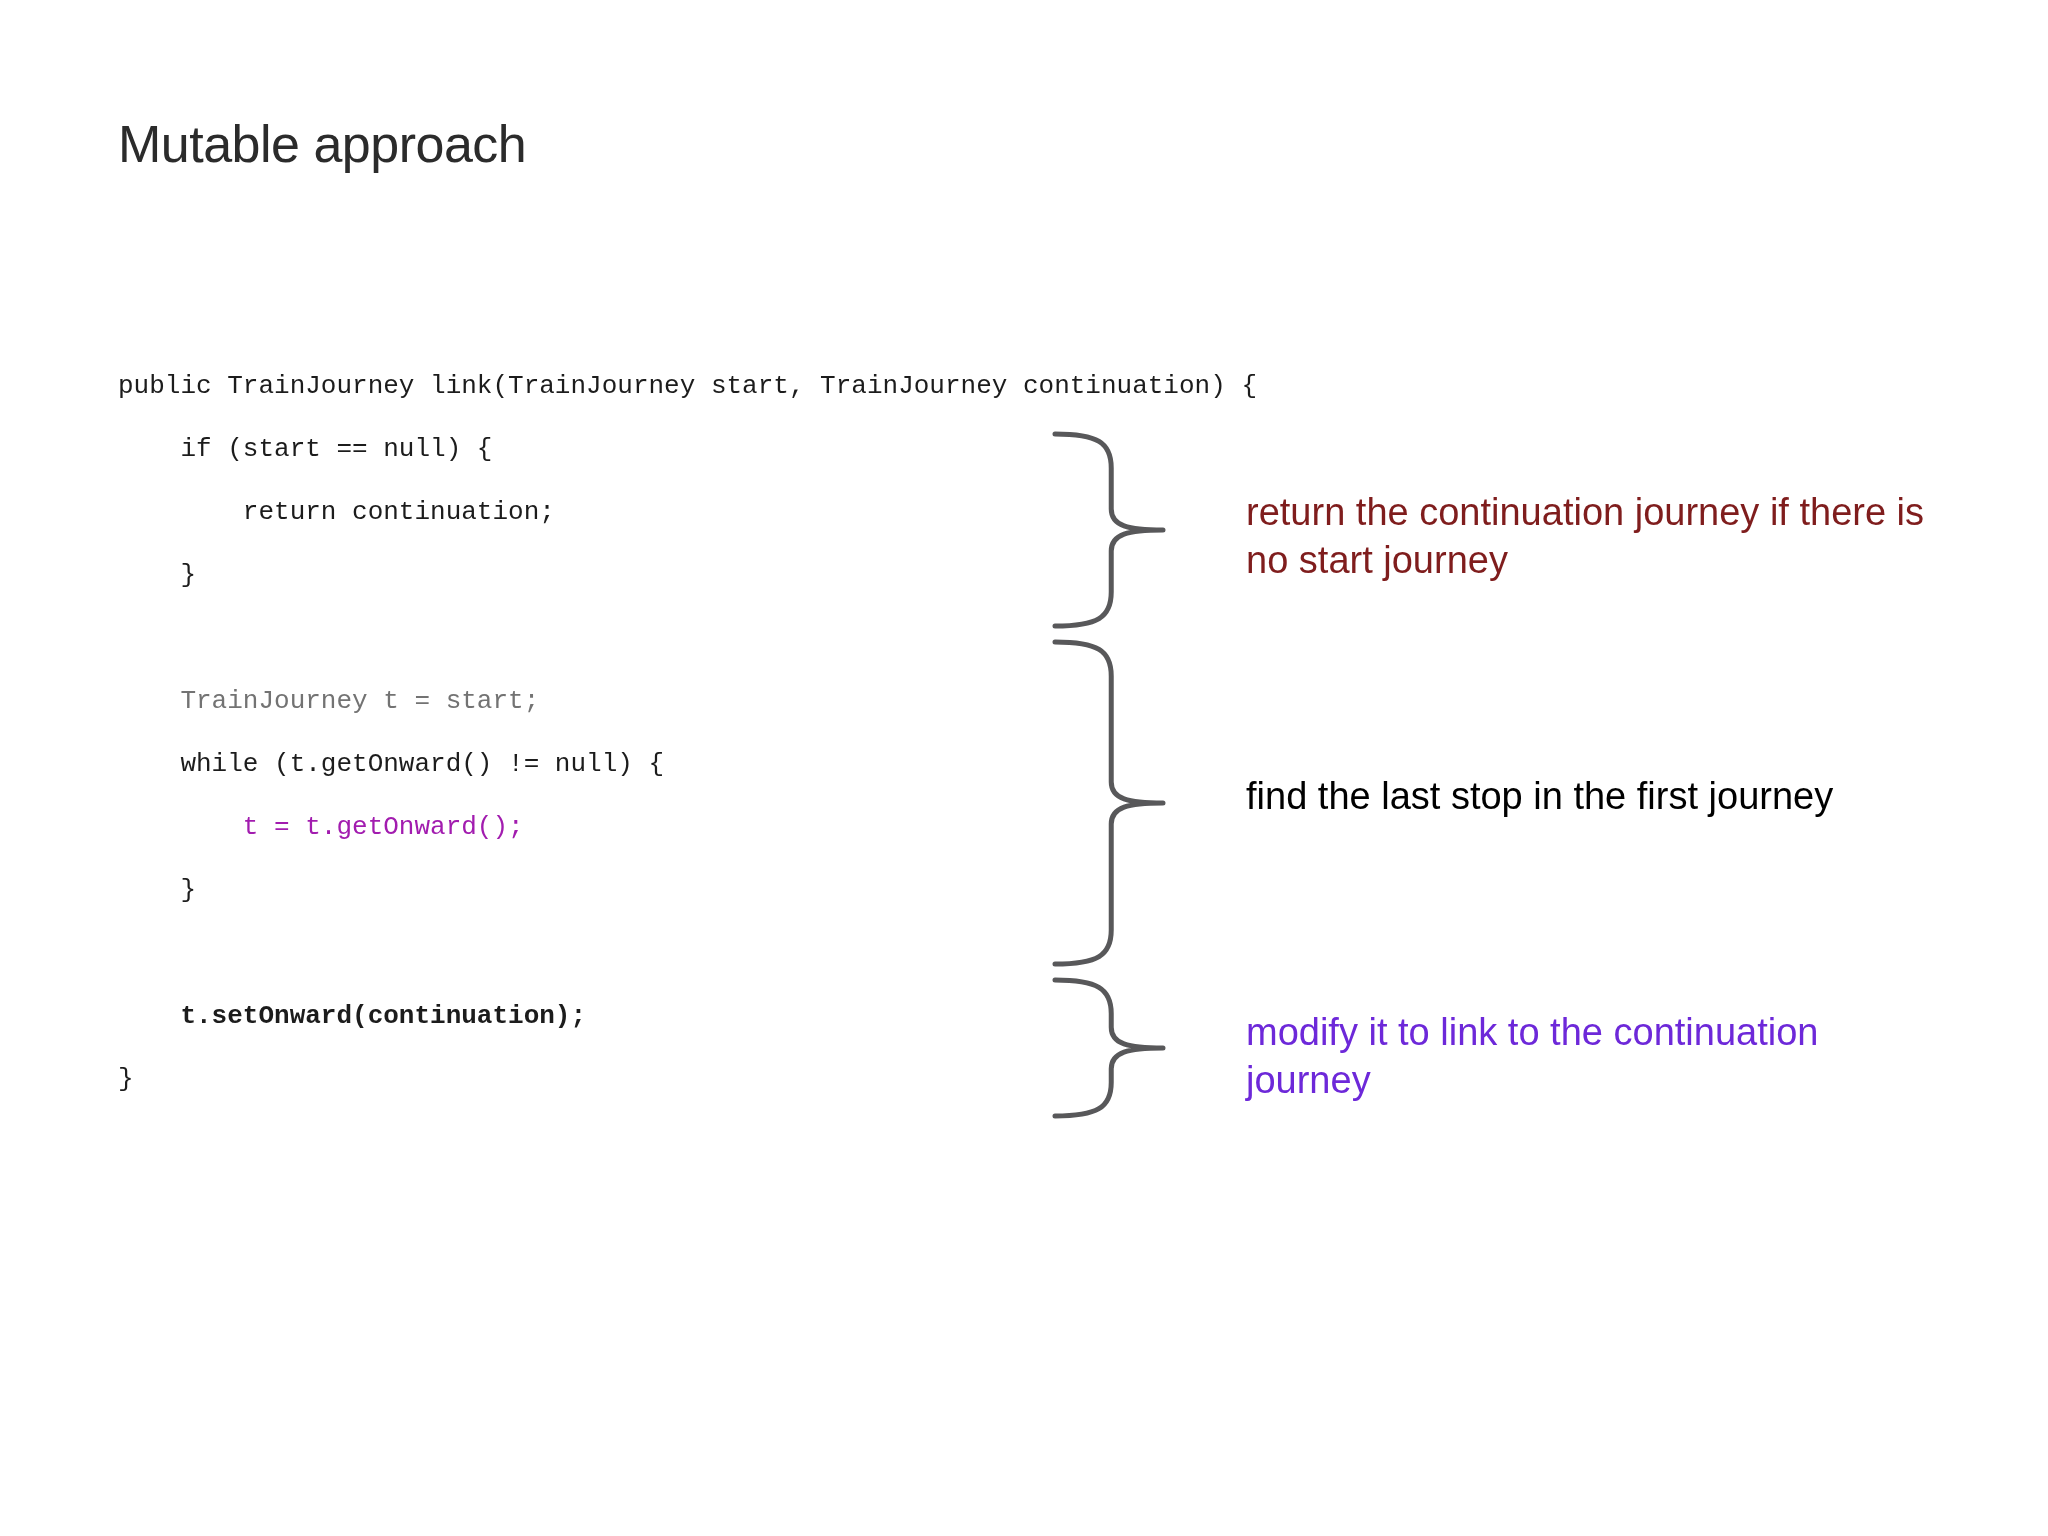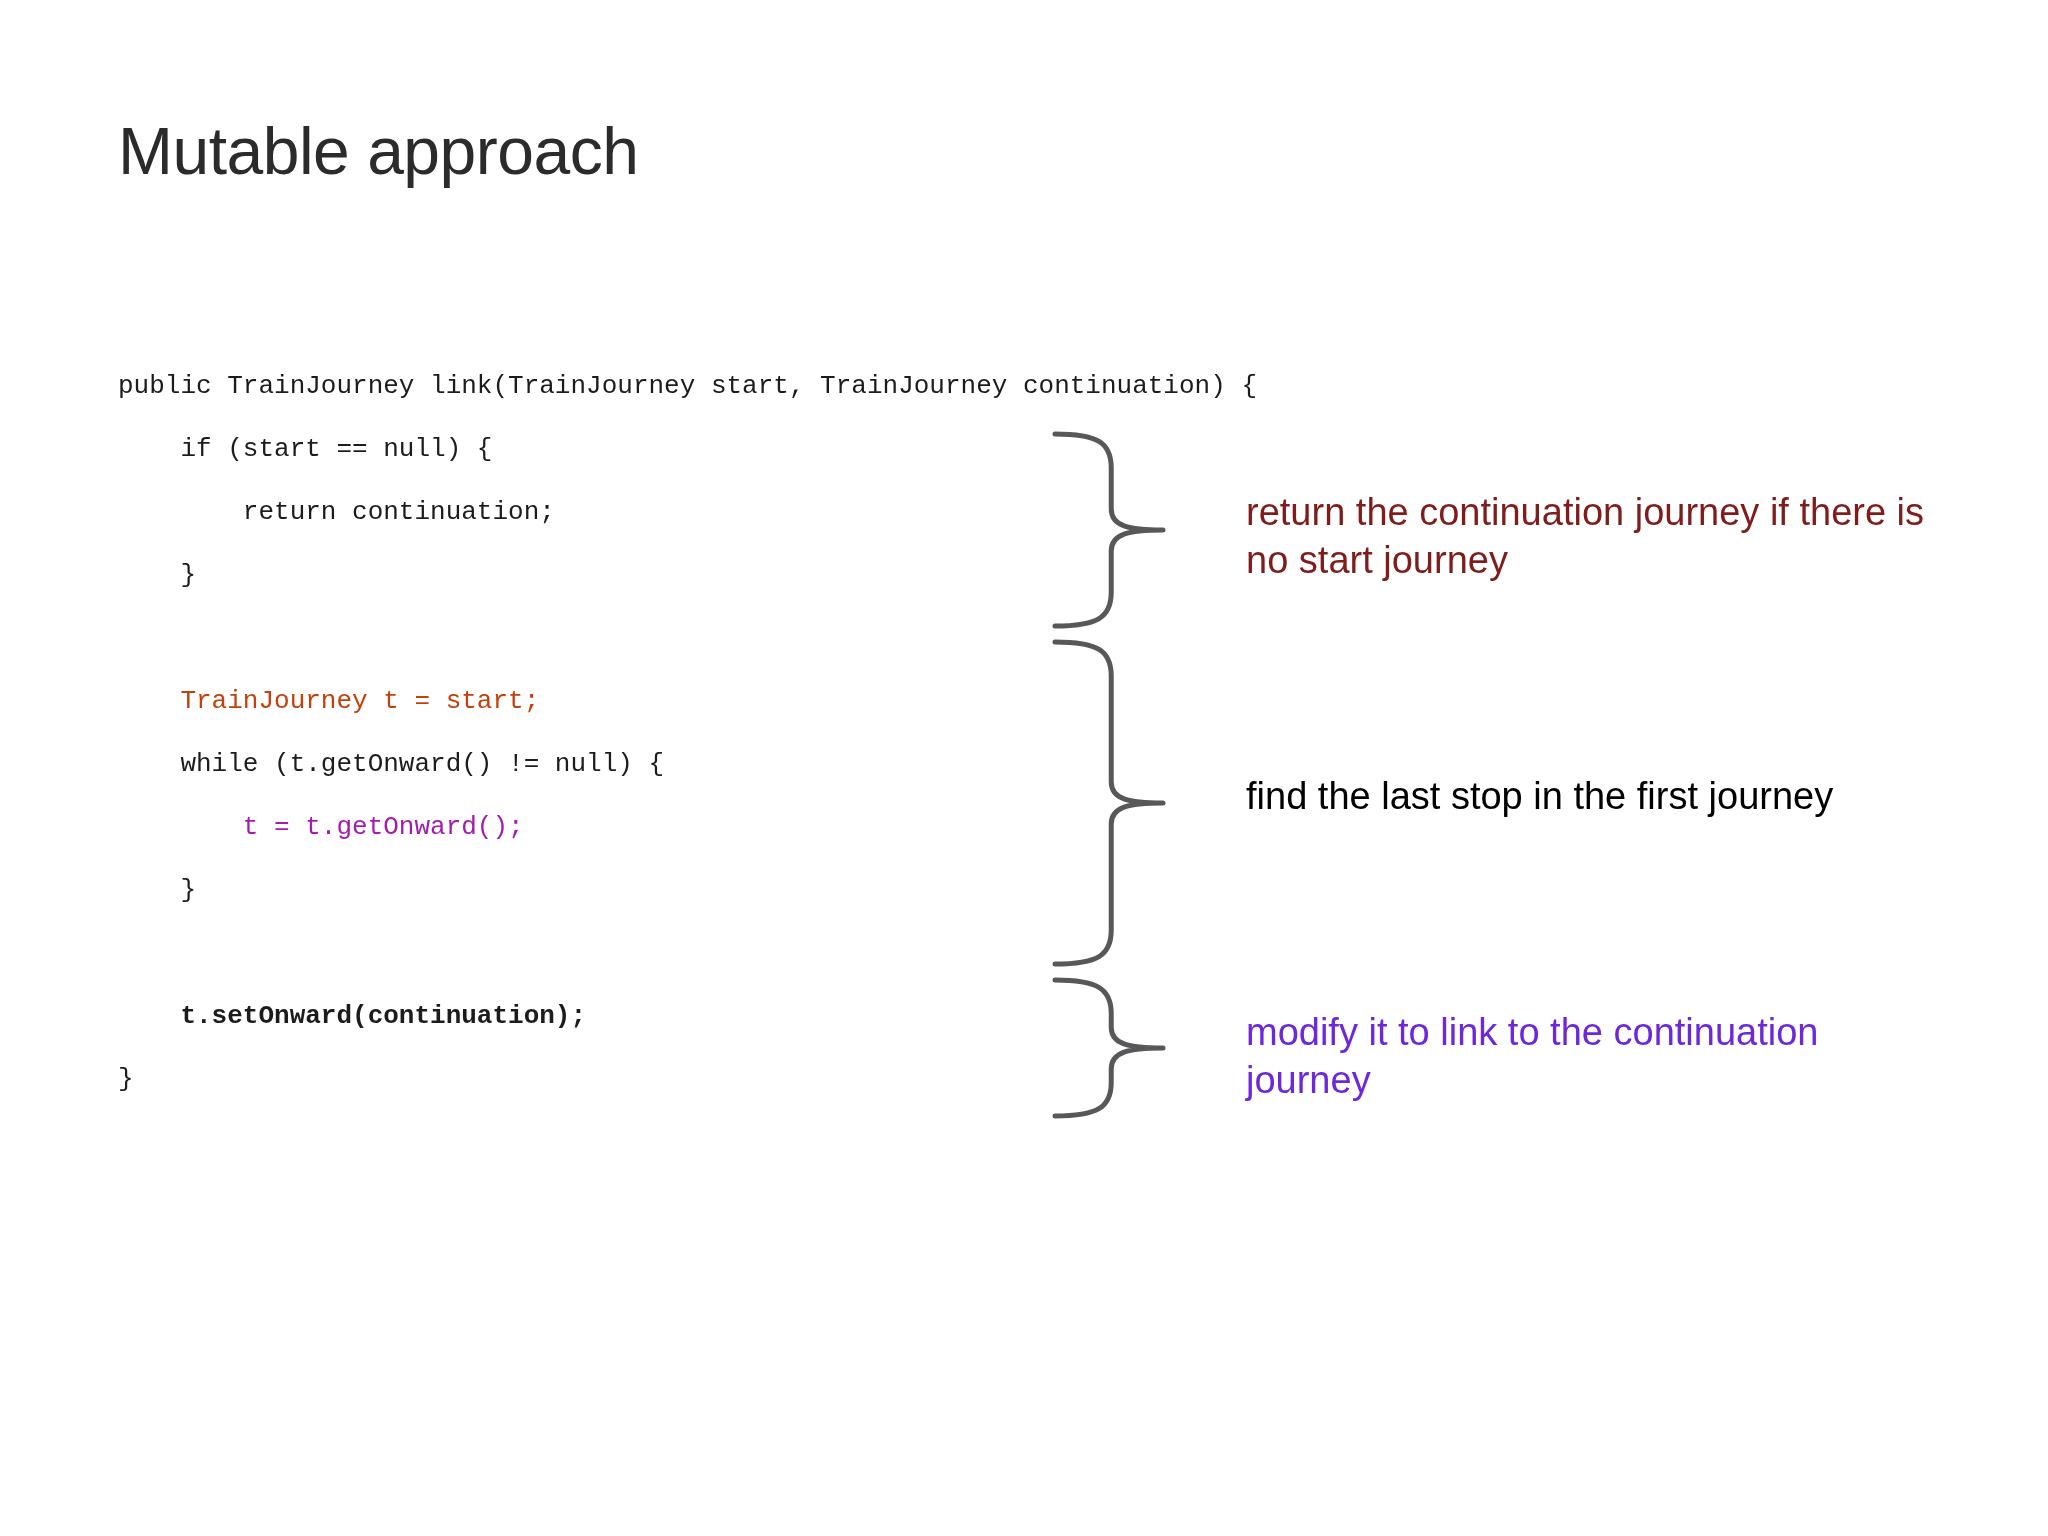--- a/index.html
+++ b/index.html
@@ -22,21 +22,21 @@
     height: 1536px;
     background: #ffffff;
   }
 
   
   #slide-title {
     position: absolute;
     left: 118px;
     top: 118px;
     font-family: "Liberation Sans", sans-serif;
-    font-size: 66px;
+    font-size: 52px;
     font-weight: 300;
     line-height: 1.0;
     letter-spacing: -0.5px;
     color: #2b2b2b;
     white-space: pre;
   }
 
   
   #code-block {
     position: absolute;
@@ -89,21 +89,21 @@
 <div id="slide" style="background: rgb(255, 255, 255);">
 
   <div id="slide-title" style="color: rgb(43, 43, 43);">Mutable approach</div>
 
   <div id="code-block">
       <div class="code-line" style="color: rgb(28, 28, 28);">public TrainJourney link(TrainJourney start, TrainJourney continuation) {</div>
       <div class="code-line" style="color: rgb(28, 28, 28);">    if (start == null) {</div>
       <div class="code-line" style="color: rgb(28, 28, 28);">        return continuation;</div>
       <div class="code-line" style="color: rgb(28, 28, 28);">    }</div>
       <div class="code-line blank" style="color: transparent;"> </div>
-      <div class="code-line" style="color: #c2410c;">    TrainJourney t = start;</div>
+      <div class="code-line" style="color: #737373;">    TrainJourney t = start;</div>
       <div class="code-line" style="color: rgb(28, 28, 28);">    while (t.getOnward() != null) {</div>
       <div class="code-line" style="color: #a21caf;">        t = t.getOnward();</div>
       <div class="code-line" style="color: rgb(28, 28, 28);">    }</div>
       <div class="code-line blank" style="color: transparent;"> </div>
       <div class="code-line bold" style="color: rgb(28, 28, 28);">    t.setOnward(continuation);</div>
       <div class="code-line" style="color: rgb(28, 28, 28);">}</div>
     </div>
 
   <div class="brace" id="brace-1" style="left: 1053px; top: 432px; width: 112px; height: 196px;">
       <svg width="112" height="196" viewBox="0 0 112 196">

